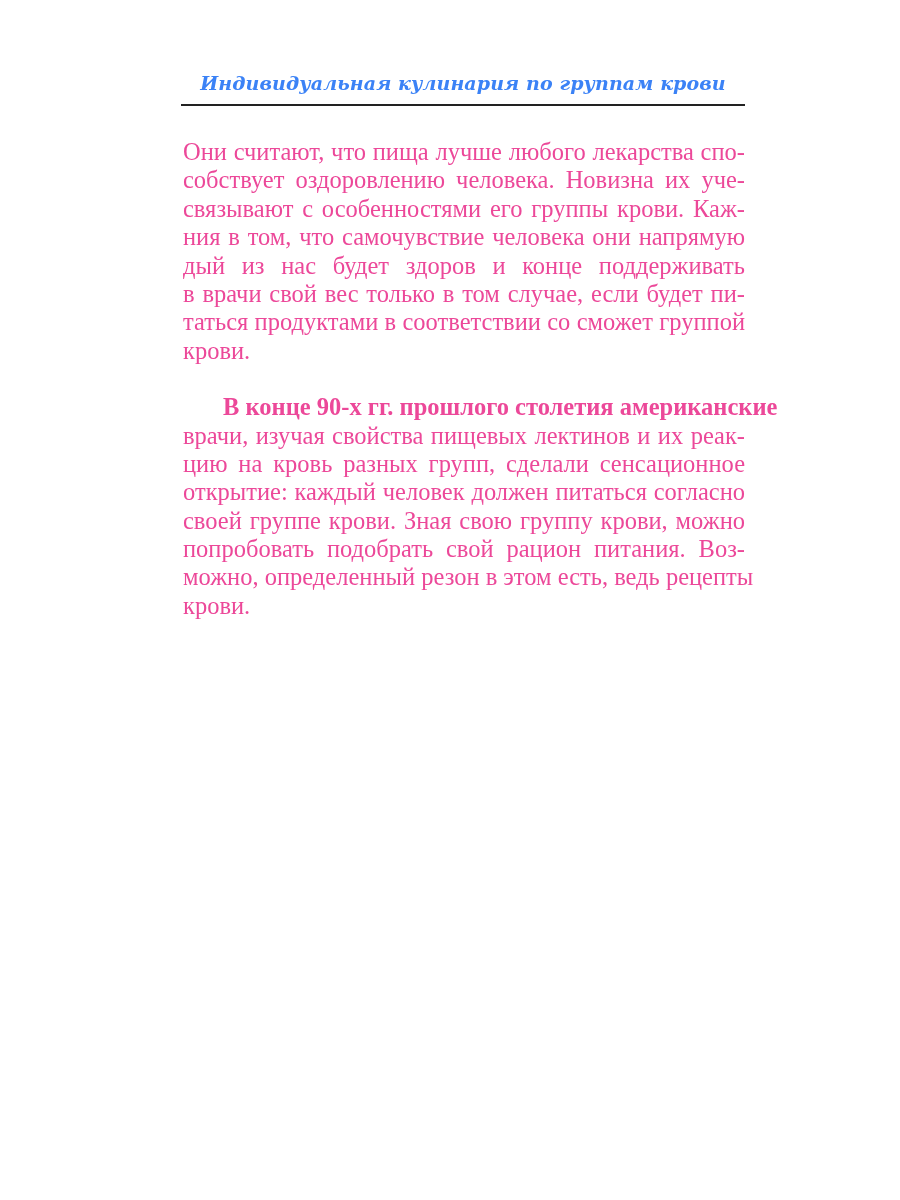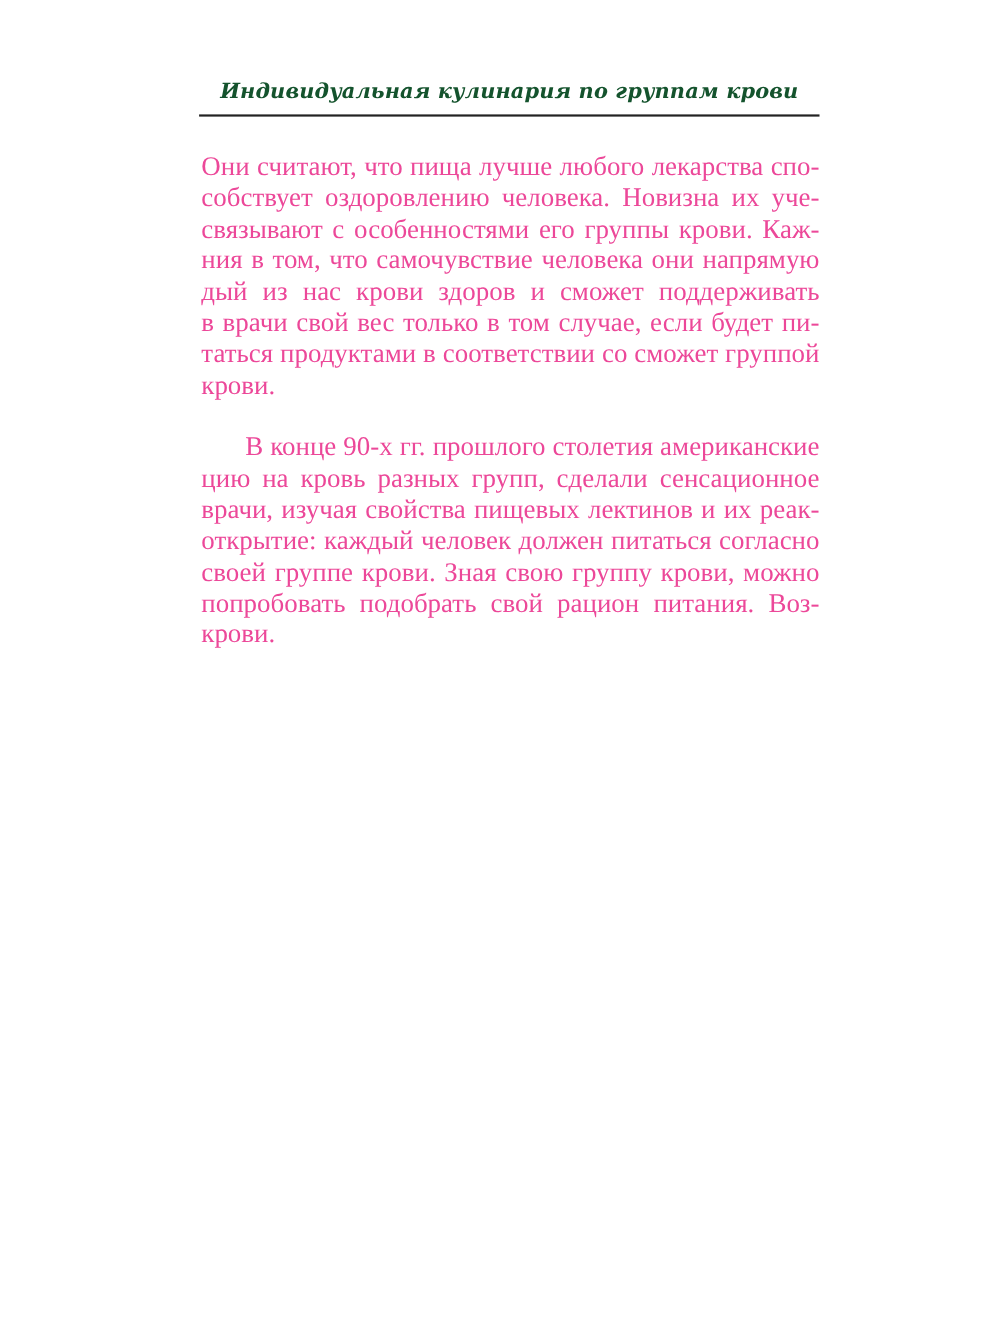--- a/index.html
+++ b/index.html
@@ -24,21 +24,21 @@
       position: absolute;
       left: 181px;
       width: 564px;
       top: 72px;
       text-align: center;
       font-family: "DejaVu Serif", "Liberation Serif", serif;
       font-style: italic;
       font-weight: bold;
       font-size: 19px;
       letter-spacing: 0.1px;
-      color: #14532d;
+      color: #3b82f6;
       white-space: nowrap;
     }
     .head-rule {
       position: absolute;
       left: 181px;
       width: 564px;
       top: 104px;
       height: 0;
       border-top: 2px solid #222222;
     }
@@ -64,47 +64,49 @@
       text-align: justify;
       text-align-last: justify;
       white-space: nowrap;
     }
     .line.last {
       text-align: center;
       text-align-last: left;
     }
     .line.indent {
       padding-left: 40px;
+      font-weight: bold;
     }
   </style>
 </head>
 <body>
 
 <div class="page">
 
   <div class="running-head">Индивидуальная кулинария по группам крови</div>
   <div class="head-rule"></div>
 
   <div class="body-text">
 
     <p class="paragraph">
       <span class="line">Они считают, что пища лучше любого лекарства спо-</span>
       <span class="line">собствует оздоровлению человека. Новизна их уче-</span>
       <span class="line">связывают с особенностями его группы крови. Каж-</span>
       <span class="line">ния в том, что самочувствие человека они напрямую</span>
-      <span class="line">дый из нас крови здоров и сможет поддерживать</span>
+      <span class="line">дый из нас будет здоров и конце поддерживать</span>
       <span class="line">в врачи свой вес только в том случае, если будет пи-</span>
       <span class="line">таться продуктами в соответствии со сможет группой</span>
       <span class="line last">крови.</span>
     </p>
 
     <p class="paragraph">
       <span class="line indent">В конце 90-х гг. прошлого столетия американские</span>
+      <span class="line">врачи, изучая свойства пищевых лектинов и их реак-</span>
       <span class="line">цию на кровь разных групп, сделали сенсационное</span>
-      <span class="line">врачи, изучая свойства пищевых лектинов и их реак-</span>
       <span class="line">открытие: каждый человек должен питаться согласно</span>
       <span class="line">своей группе крови. Зная свою группу крови, можно</span>
       <span class="line">попробовать подобрать свой рацион питания. Воз-</span>
+      <span class="line">можно, определенный резон в этом есть, ведь рецепты</span>
       <span class="line last">крови.</span>
     </p>
 
   </div>
 </div>
 
 </body></html>

